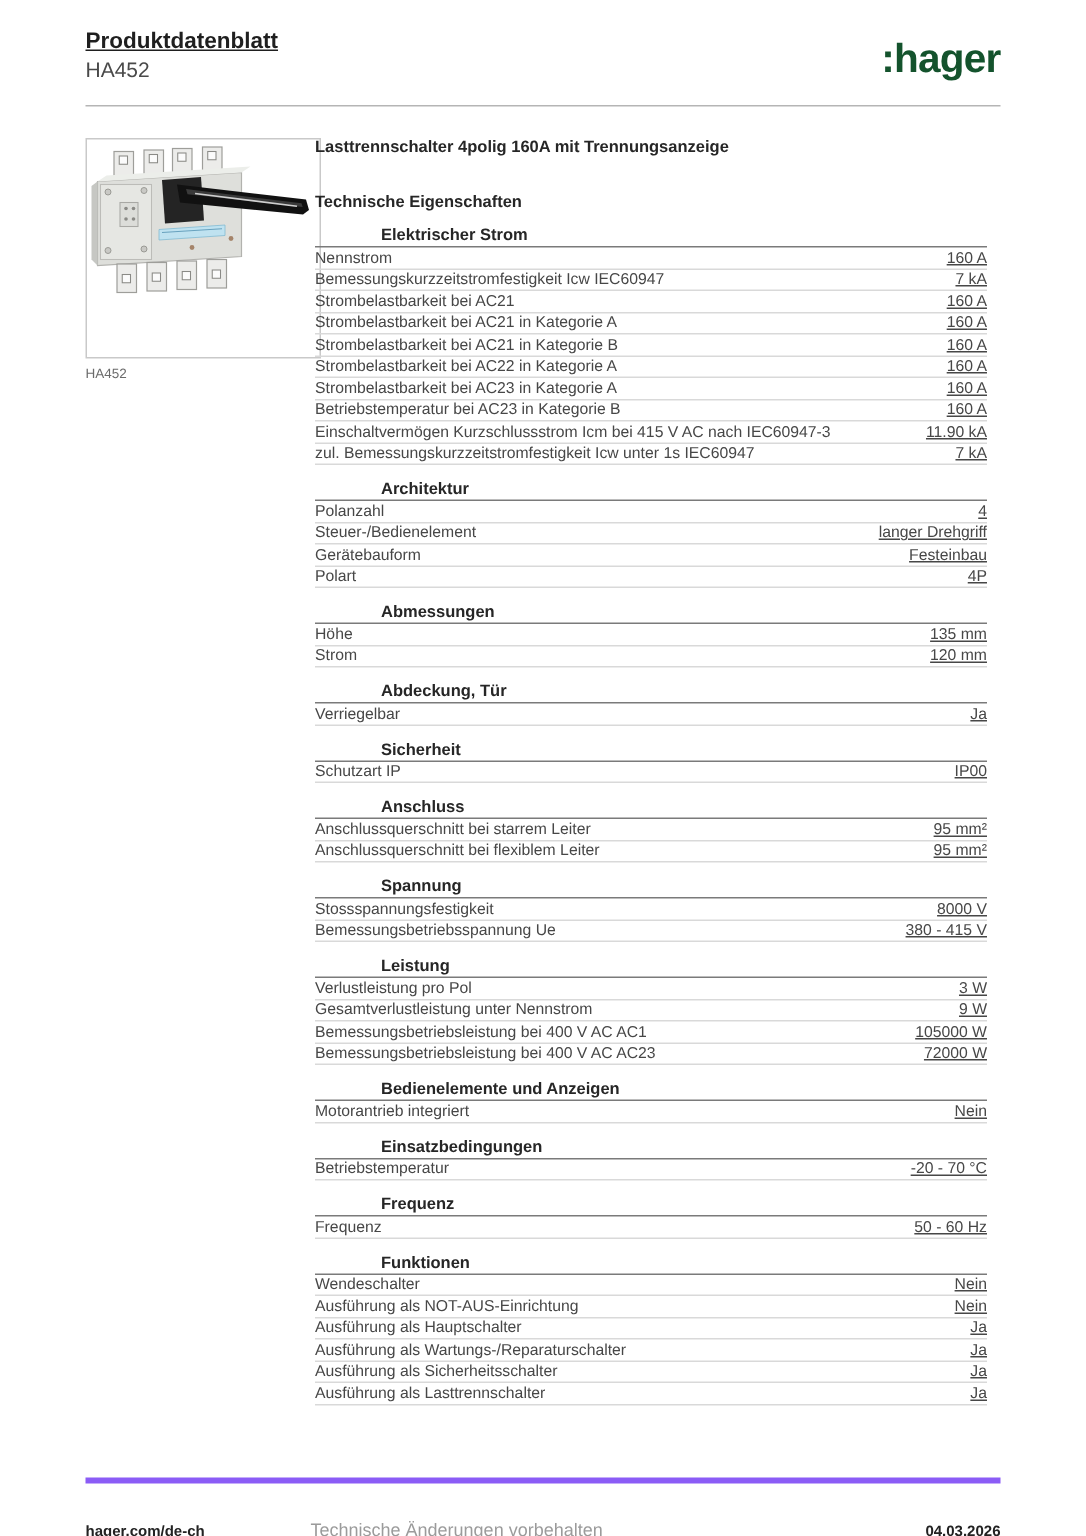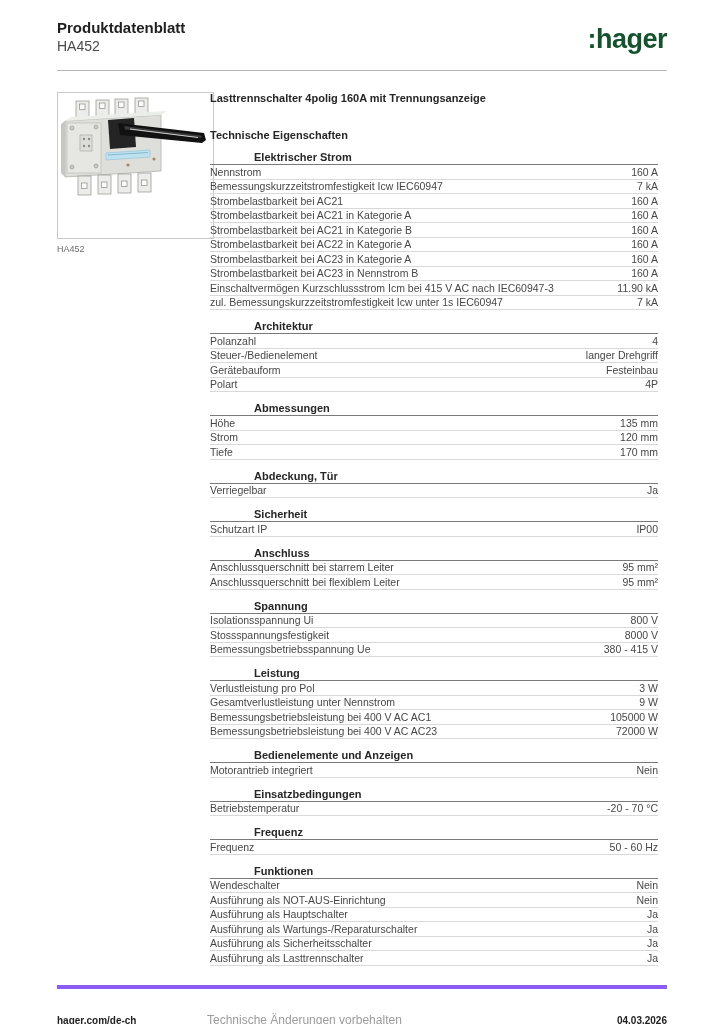--- a/index.html
+++ b/index.html
@@ -8,21 +8,21 @@
     width: 724px; height: 1024px;
     position: relative;
     font-family: "Liberation Sans", "DejaVu Sans", sans-serif;
     color: #474747;
     overflow: hidden;
   }
   .page { position: absolute; inset: 0; background: #fff; }
 
   
   .header-block { position: absolute; left: 57px; top: 18px; }
-  .doc-title { font-size: 15px; font-weight: bold; color: #1f1f1f; line-height: 19px; }
+  .doc-title { font-size: 15px; font-weight: bold; color: #1f1f1f; line-height: 19px; text-decoration: underline; }
   .doc-subtitle { font-size: 14px; color: #4a4a4a; line-height: 18px; }
   .logo { position: absolute; right: 57px; top: 24px; font-size: 27px; font-weight: bold;
           color: #14532d; letter-spacing: -0.5px; }
   .header-rule { position: absolute; left: 57px; right: 57px; top: 70px;
                  border-top: 1px solid #b5b5b5; }
 
   
   .image-box { position: absolute; left: 57px; top: 92px; width: 157px; height: 147px;
                border: 1px solid #c9c9c9; background: #fff; }
   .image-caption { position: absolute; left: 57px; top: 244px; font-size: 9px; color: #6b6b6b; }
@@ -32,21 +32,21 @@
   .product-desc { font-size: 11px; font-weight: bold; color: #262626; }
   .tech-heading { font-size: 11px; font-weight: bold; color: #262626; margin-top: 25px; }
   .sections { margin-top: 1px; }
   .section { margin-top: 10px; }
   .section-title { font-size: 11px; font-weight: bold; color: #262626;
                    padding-bottom: 2px; border-bottom: 1px solid #7a7a7a; height: 14px; padding-left: 44px; }
   .row { display: flex; justify-content: space-between; align-items: center;
          height: 14.5px; border-bottom: 1px solid #d9d9d9;
          font-size: 10.5px; color: #474747; }
   .row-label { white-space: nowrap; }
-  .row-value { white-space: nowrap; text-align: left; }
+  .row-value { white-space: nowrap; text-align: left; text-decoration: underline; }
 
   
   .footer { position: absolute; left: 57px; right: 57px; top: 985px;
             border-top: 4px solid #8b5cf6; padding-top: 24px;
             display: flex; align-items: baseline; }
   .footer-left { font-size: 10px; font-weight: bold; color: #222; width: 150px; }
   .footer-center { flex: 1; text-align: left; font-size: 12px; color: #9b9b9b; }
   .footer-right { font-size: 10px; font-weight: bold; color: #222; width: 150px; text-align: right; }
 </style>
 </head>
@@ -157,21 +157,21 @@
           </div>
           <div class="row">
             <span class="row-label">Strombelastbarkeit bei AC22 in Kategorie A</span>
             <span class="row-value">160 A</span>
           </div>
           <div class="row">
             <span class="row-label">Strombelastbarkeit bei AC23 in Kategorie A</span>
             <span class="row-value">160 A</span>
           </div>
           <div class="row">
-            <span class="row-label">Strombelastbarkeit bei AC23 in Nennstrom B</span>
+            <span class="row-label">Betriebstemperatur bei AC23 in Kategorie B</span>
             <span class="row-value">160 A</span>
           </div>
           <div class="row">
             <span class="row-label">Einschaltvermögen Kurzschlussstrom Icm bei 415 V AC nach IEC60947-3</span>
             <span class="row-value">11.90 kA</span>
           </div>
           <div class="row">
             <span class="row-label">zul. Bemessungskurzzeitstromfestigkeit Icw unter 1s IEC60947</span>
             <span class="row-value">7 kA</span>
           </div>
@@ -198,24 +198,20 @@
         <div class="section">
           <div class="section-title">Abmessungen</div>
           <div class="row">
             <span class="row-label">Höhe</span>
             <span class="row-value">135 mm</span>
           </div>
           <div class="row">
             <span class="row-label">Strom</span>
             <span class="row-value">120 mm</span>
           </div>
-          <div class="row">
-            <span class="row-label">Tiefe</span>
-            <span class="row-value">170 mm</span>
-          </div>
         </div>
         <div class="section">
           <div class="section-title">Abdeckung, Tür</div>
           <div class="row">
             <span class="row-label">Verriegelbar</span>
             <span class="row-value">Ja</span>
           </div>
         </div>
         <div class="section">
           <div class="section-title">Sicherheit</div>
@@ -230,24 +226,20 @@
             <span class="row-label">Anschlussquerschnitt bei starrem Leiter</span>
             <span class="row-value">95 mm²</span>
           </div>
           <div class="row">
             <span class="row-label">Anschlussquerschnitt bei flexiblem Leiter</span>
             <span class="row-value">95 mm²</span>
           </div>
         </div>
         <div class="section">
           <div class="section-title">Spannung</div>
-          <div class="row">
-            <span class="row-label">Isolationsspannung Ui</span>
-            <span class="row-value">800 V</span>
-          </div>
           <div class="row">
             <span class="row-label">Stossspannungsfestigkeit</span>
             <span class="row-value">8000 V</span>
           </div>
           <div class="row">
             <span class="row-label">Bemessungsbetriebsspannung Ue</span>
             <span class="row-value">380 - 415 V</span>
           </div>
         </div>
         <div class="section">

